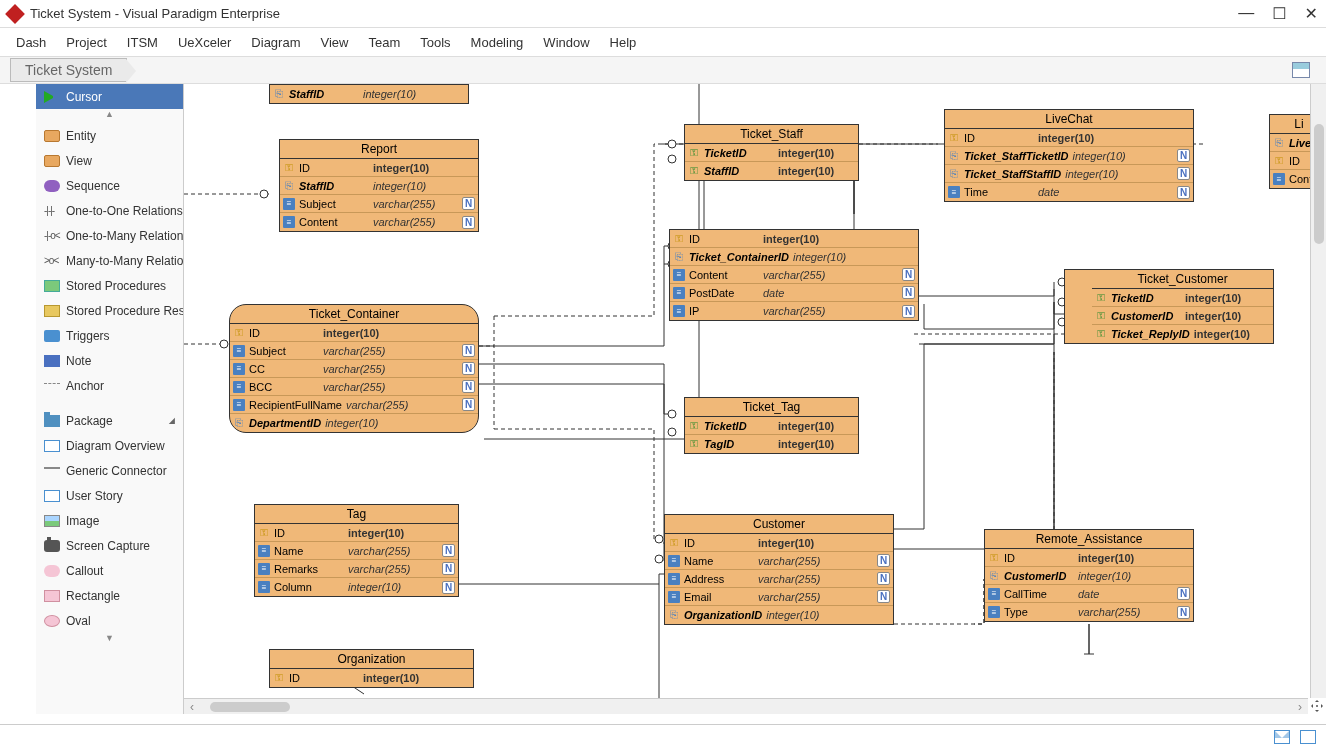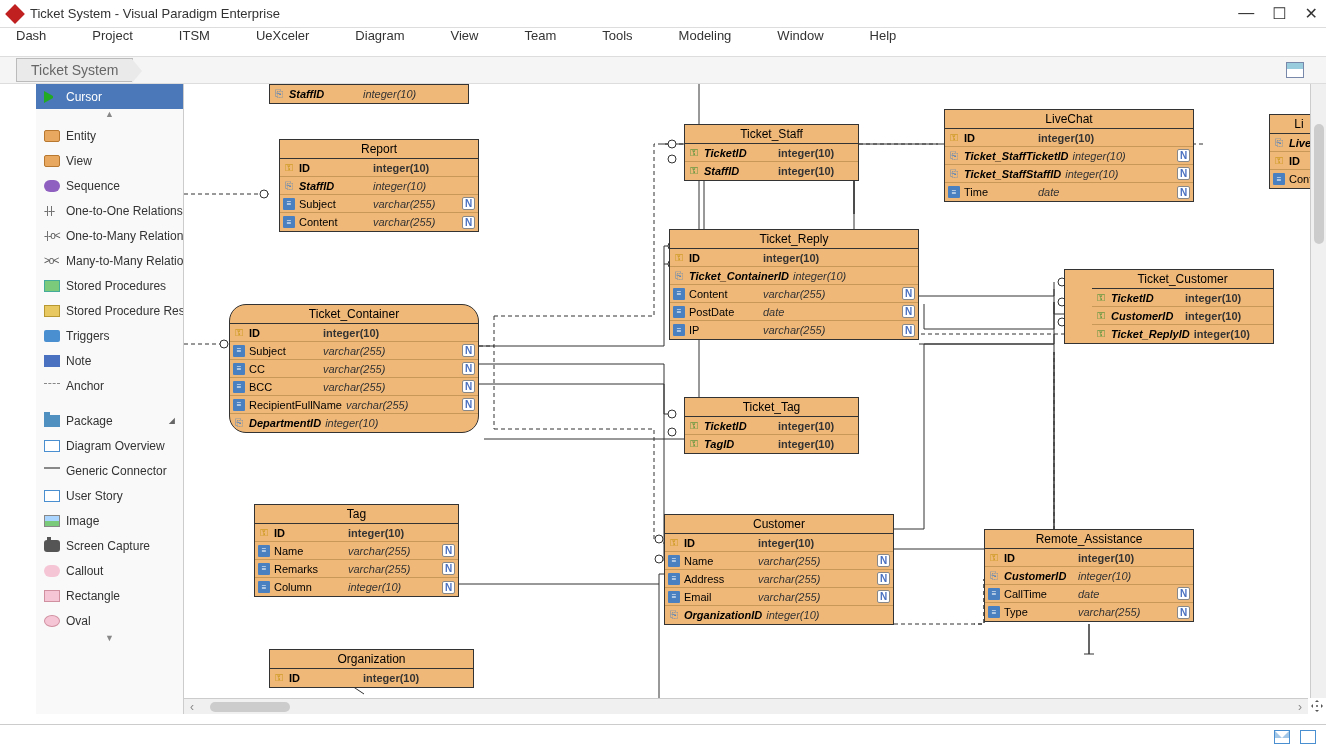--- a/index.html
+++ b/index.html
@@ -4,24 +4,24 @@
 <style>
 * { box-sizing: border-box; margin: 0; padding: 0; font-family: Arial, sans-serif; }
 body { background: #fff; width: 1326px; height: 748px; overflow: hidden; position: relative; font-size: 12px; }
 
 .titlebar { height: 28px; display: flex; align-items: center; padding: 12px 8px; border-bottom: 1px solid #ddd; }
 .titlebar .app-icon { width: 14px; height: 14px; background: #c02020; transform: rotate(45deg); margin-right: 8px; }
 .titlebar .title { flex: 1; font-size: 13px; color: #333; }
 .titlebar .win-controls { display: flex; gap: 18px; font-size: 16px; color: #333; }
 .titlebar .win-controls span { cursor: pointer; }
 
-.menubar { height: 28px; display: flex; padding: 0 16px; gap: 46px; color: #333; font-size: 13px; }
+.menubar { height: 28px; display: flex; align-items: center; padding: 0 16px; gap: 20px; color: #333; font-size: 13px; }
 .menubar span { cursor: pointer; }
 
-.breadcrumb-row { height: 28px; display: flex; align-items: center; background: #f5f5f5; border-top: 1px solid #ddd; border-bottom: 1px solid #ddd; padding: 0 16px; }
+.breadcrumb-row { height: 28px; display: flex; align-items: center; background: #f5f5f5; border-top: 1px solid #ddd; border-bottom: 1px solid #ddd; padding: 0 10px; }
 .breadcrumb-tab { background: #eaeaea; border: 1px solid #bbb; padding: 3px 14px; color: #666; font-size: 14px; position: relative; }
 .breadcrumb-tab::after { content: ""; position: absolute; right: -10px; top: 0; width: 0; height: 0; border-top: 12px solid transparent; border-bottom: 12px solid transparent; border-left: 10px solid #eaeaea; }
 .breadcrumb-row .right-icon { margin-left: auto; margin-right: 6px; width: 18px; height: 16px; background: linear-gradient(to bottom, #9cd 40%, #fff 40%); border: 1px solid #78a; }
 
 .main { display: flex; height: 630px; position: relative; }
 .palette { width: 148px; background: #f9f9f9; border-right: 1px solid #ccc; overflow: hidden; margin-left: 36px; }
 .palette-item { height: 25px; display: flex; align-items: center; padding: 0 8px; gap: 6px; color: #333; font-size: 12px; cursor: pointer; white-space: nowrap; }
 .palette-item.selected { background: #4a78b8; color: #fff; }
 .palette-item .picon { width: 16px; height: 12px; flex-shrink: 0; }
 .palette .collapse-tri { text-align: center; color: #888; font-size: 9px; height: 14px; }
@@ -54,21 +54,21 @@
 .entity-title { text-align: center; padding: 2px 4px; border-bottom: 1px solid #333; font-size: 12px; white-space: nowrap; overflow: hidden; }
 .entity-row { display: flex; align-items: center; border-bottom: 1px solid #c89858; padding: 1px 3px; gap: 4px; height: 18px; }
 .entity-row:last-child { border-bottom: none; }
 .rowicon { width: 12px; height: 12px; flex-shrink: 0; display:flex; align-items:center; justify-content:center; font-size:10px; }
 .ic-key { color: #c09000; }
 .ic-fk { color: #2a8a2a; }
 .ic-col { background: #4a80c0; color:#fff; border-radius:1px; font-size:8px; }
 .ic-colf { color: #4a80c0; }
 .col-name { min-width: 70px; font-style: normal; }
 .col-name.fk { font-style: italic; font-weight: bold; }
-.col-name.pk { font-weight: bold; }
+.col-name.pk { font-weight: normal; }
 .col-name.pkfk { font-weight: bold; font-style: italic; }
 .col-type { font-style: italic; color: #333; flex:1; }
 .col-type.pk { font-weight: bold; font-style: normal; }
 .nul { width: 13px; height: 13px; background: #fff; border: 1px solid #888; color: #4a70c0; font-weight: bold; font-size: 10px; text-align: center; line-height: 11px; border-radius:2px; }
 
 .scroll-h { position: absolute; bottom: 0; left: 0; right: 18px; height: 16px; background: #f0f0f0; border-top: 1px solid #ccc; display:flex; align-items:center; }
 .scroll-h .thumb { width:80px; height:10px; background:#ccc; border-radius:5px; margin-left:10px; }
 .scroll-h .arrow { width:16px; text-align:center; color:#888; }
 .scroll-v { position: absolute; top: 0; right: 0; bottom: 16px; width: 16px; background: #f0f0f0; border-left: 1px solid #ccc; }
 .scroll-v .thumb { height:120px; width:10px; background:#ccc; border-radius:5px; margin:40px auto 0; }
@@ -336,21 +336,20 @@
             <span class="col-name pk">ID</span>
             <span class="col-type pk"></span>
           </div>
           <div class="entity-row">
             <span class="rowicon ic-col">≡</span>
             <span class="col-name ">Conten</span>
             <span class="col-type "></span>
           </div>
         </div>
         <div class="entity" style="left: 485px; top: 145px; width: 250px;">
-          <div class="entity-title">Ticket_Reply</div>
           <div class="entity-row">
             <span class="rowicon ic-key">⚿</span>
             <span class="col-name pk">ID</span>
             <span class="col-type pk">integer(10)</span>
           </div>
           <div class="entity-row">
             <span class="rowicon ic-colf">⎘</span>
             <span class="col-name fk">Ticket_ContainerID</span>
             <span class="col-type ">integer(10)</span>
           </div>

